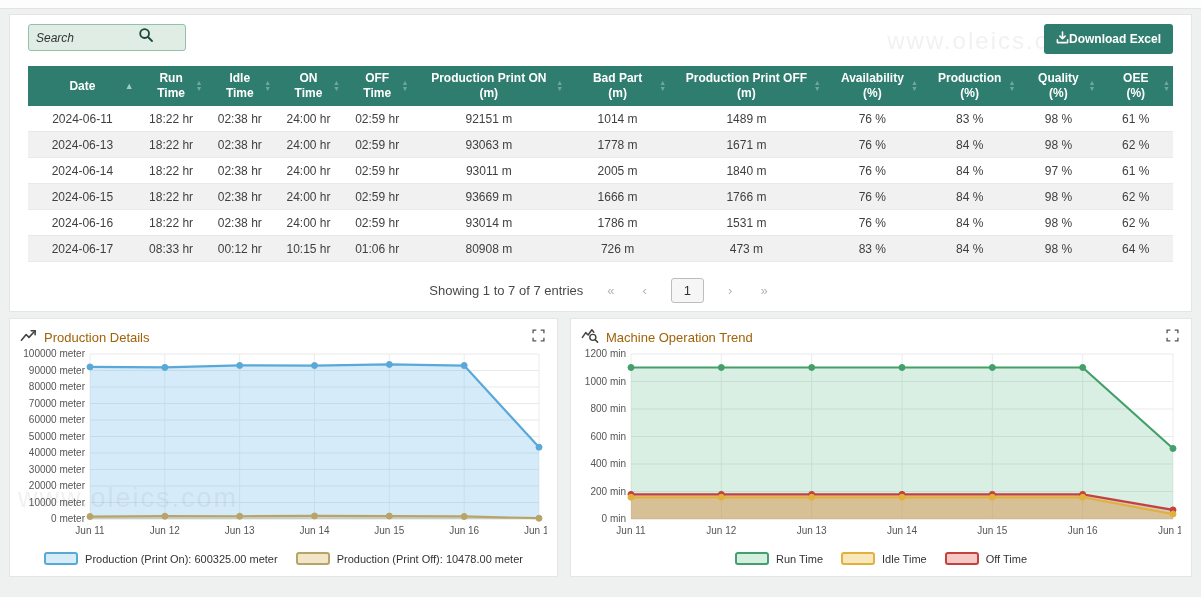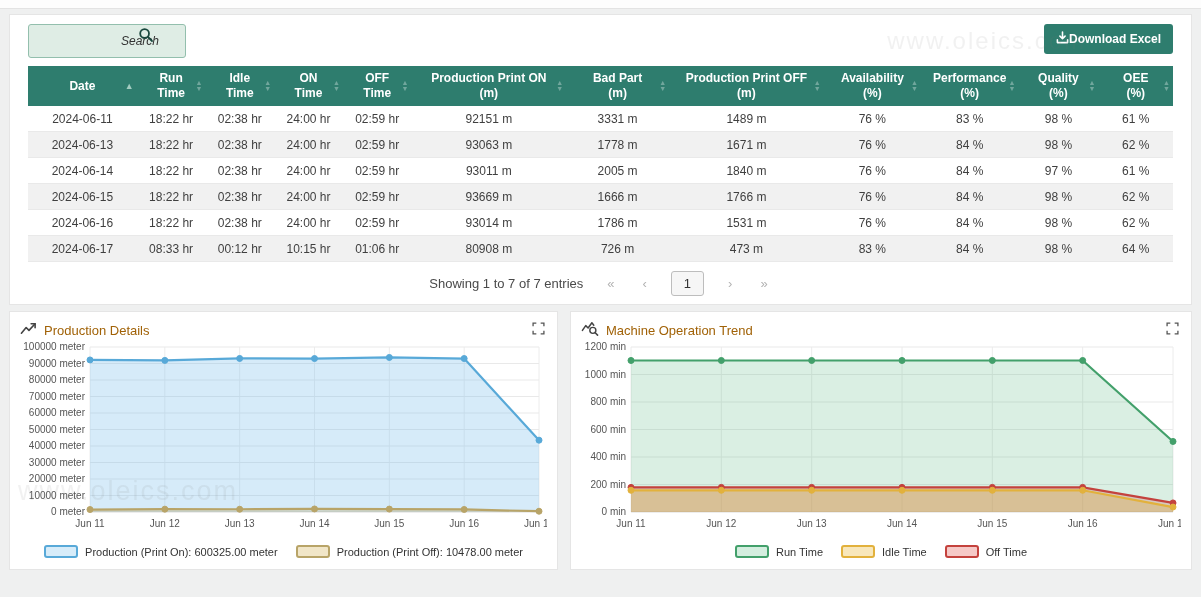--- a/index.html
+++ b/index.html
@@ -5,44 +5,44 @@
   * { box-sizing: border-box; margin: 0; padding: 0; }
   html,body { width:1201px; height:597px; overflow:hidden;
     font-family:"Liberation Sans","DejaVu Sans",sans-serif; background:#eff0f0; }
   .top-strip { height:9px; background:#fdfdfd; border-bottom:1px solid #e3e3e3; }
 
   .main-card { position:relative; margin:5px 9px 0 9px; background:#fff;
     border:1px solid #e5e5e5; padding:9px 18px 8px 18px; }
 
   .toolbar { display:flex; justify-content:space-between; align-items:flex-start; height:34px; }
   .search-wrap { position:relative; }
-  .search-input { width:158px; height:34px; background:#dfede5; border:1px solid #93bfad;
+  .search-input { width:158px; height:27px; background:#dfede5; border:1px solid #93bfad;
     border-radius:3px; padding:0 26px 0 7px; font-style:italic; font-size:12px; color:#2b2b2b;
-    font-family:"Liberation Sans","DejaVu Sans",sans-serif; outline:none;text-align:right; }
+    font-family:"Liberation Sans","DejaVu Sans",sans-serif; outline:none; }
   .search-input::placeholder { color:#333; font-style:italic; }
   .search-icon { position:absolute; right:32px; top:3px; }
   .dl-btn { display:flex; align-items:center; background:var(--teal,#2e7d6e);
     color:#fff; border:none; border-radius:3px; padding:7px 12px; font-size:12px;
     font-weight:bold; cursor:pointer; font-family:inherit; }
 
   table { width:100%; border-collapse:collapse; table-layout:fixed; margin-top:8px; }
   thead th { background:var(--teal,#2e7d6e); color:#fff; font-size:12px; font-weight:bold;
     padding:5px 2px; position:relative; text-align:center; vertical-align:middle; height:38px; }
   thead th .hdr-label { white-space:pre-line; line-height:1.25; display:inline-block; }
   .sort { position:absolute; right:3px; top:50%; transform:translateY(-50%);
     display:flex; flex-direction:column; line-height:6px; font-size:7px; color:#fff; }
   .sort.single { font-size:9px; opacity:.8; color:#bfe0d5; }
   .sort.both span { opacity:.32; }
   tbody td { font-size:12px; color:#3f3f3f; text-align:center; padding:5.5px 2px;
     border-bottom:1px solid #e9e9e9; }
   tbody tr:nth-child(even) { background:#f1f1f1; }
   tbody tr:nth-child(odd) { background:#fff; }
 
   .pagination { display:flex; align-items:center; justify-content:center; gap:20px;
-    margin-top:9px; font-size:13px; color:#4a4a4a; }
+    margin-top:16px; font-size:13px; color:#4a4a4a; }
   .pg-btn { color:#b3b3b3; font-size:13px; background:none; border:none; cursor:pointer; padding:2px 4px; }
   .pg-page { border:1px solid #bdbdbd; background:#f6f6f6; color:#333; border-radius:3px;
     padding:4px 12px; font-size:13px; cursor:pointer; }
 
   .charts-row { display:flex; gap:12px; margin:6px 9px 0 9px; height:259px; }
   .chart-card { background:#fff; border:1px solid #e5e5e5; padding:8px 10px 6px 10px; position:relative; }
   .chart-card.left { flex:0 0 549px; }
   .chart-card.right { flex:1; }
   .chart-head { display:flex; align-items:center; gap:7px; height:20px; }
   .chart-title { font-size:13px; color:#a16207; }
@@ -137,21 +137,21 @@
           <th><span class="hdr-label">Production Print OFF
 (m)</span><span class="sort both">
               <span>▲</span>
               <span>▼</span>
             </span></th>
           <th><span class="hdr-label">Availability
 (%)</span><span class="sort both">
               <span>▲</span>
               <span>▼</span>
             </span></th>
-          <th><span class="hdr-label">Performance
+          <th><span class="hdr-label">Production
 (%)</span><span class="sort both">
               <span>▲</span>
               <span>▼</span>
             </span></th>
           <th><span class="hdr-label">Quality
 (%)</span><span class="sort both">
               <span>▲</span>
               <span>▼</span>
             </span></th>
           <th><span class="hdr-label">OEE
@@ -162,21 +162,21 @@
         </tr>
       </thead>
     <tbody id="tbody">
         <tr>
           <td>2024-06-11</td>
           <td>18:22 hr</td>
           <td>02:38 hr</td>
           <td>24:00 hr</td>
           <td>02:59 hr</td>
           <td>92151 m</td>
-          <td>3331 m</td>
+          <td>1014 m</td>
           <td>1489 m</td>
           <td>76 %</td>
           <td>83 %</td>
           <td>98 %</td>
           <td>61 %</td>
         </tr>
         <tr>
           <td>2024-06-13</td>
           <td>18:22 hr</td>
           <td>02:38 hr</td>

